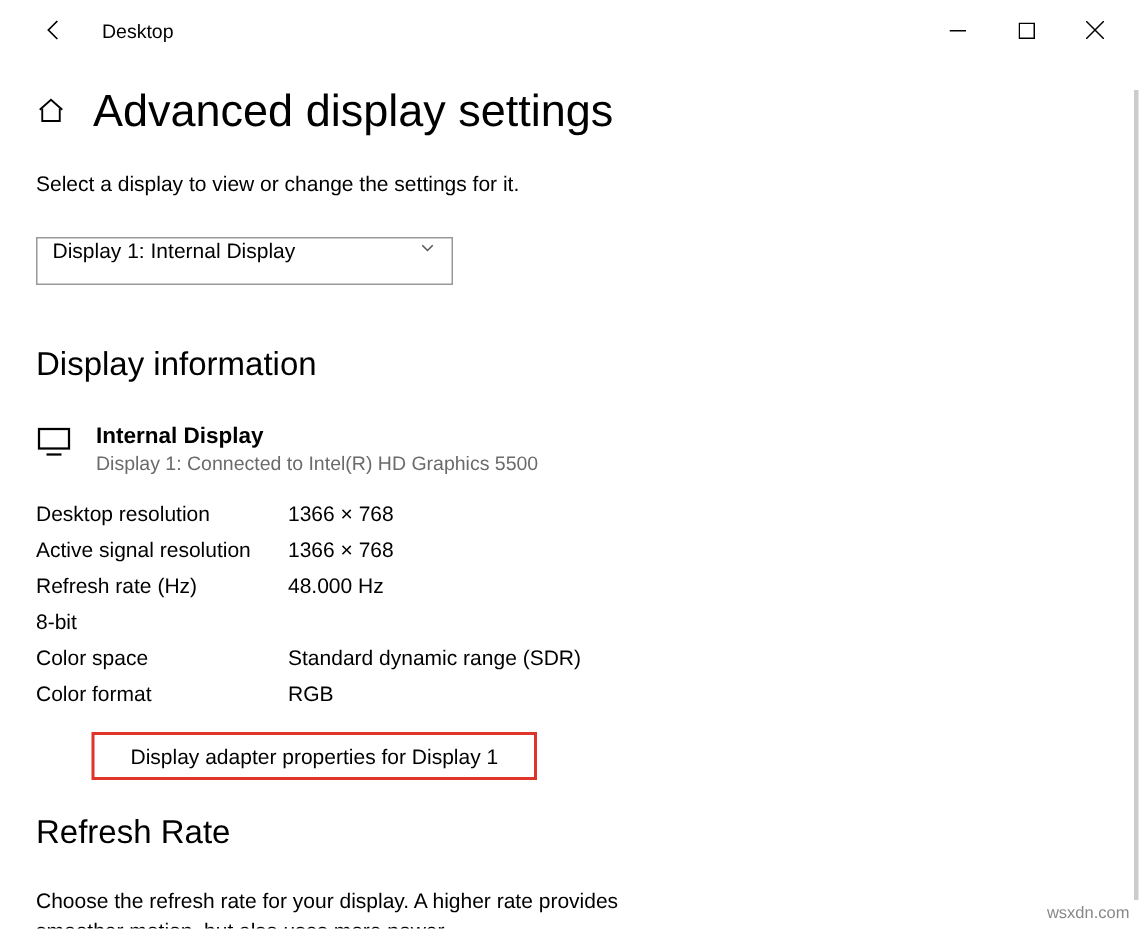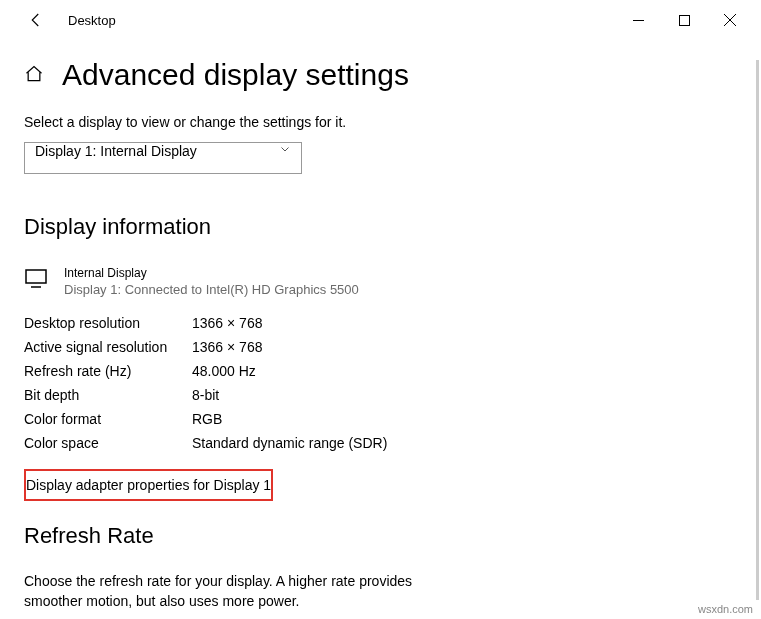--- a/index.html
+++ b/index.html
@@ -50,21 +50,21 @@
     }
     .header h1 {
       font-size: 30px;
       font-weight: 400;
     }
     .content {
       padding: 22px 24px 0 24px;
     }
     .instr {
       font-size: 14px;
-      margin-bottom: 12px;
+      margin-bottom: 28px;
     }
     .selector {
       width: 278px;
       height: 32px;
       border: 1px solid #999;
       display: flex;
       align-items: flex-start;
       justify-content: space-between;
       padding: 0 10px;
       cursor: pointer;
@@ -77,41 +77,43 @@
     }
     .disp-block {
       display: flex;
       margin-top: 26px;
     }
     .disp-block .mon-icon {
       width: 28px;
       margin-right: 12px;
     }
     .disp-block .disp-name {
-      font-size: 12px;
+      font-size: 15px;
+      font-weight: bold;
     }
     .disp-block .disp-sub {
       font-size: 13px;
       color: #6b6b6b;
       margin-top: 2px;
     }
     .props {
       margin-top: 18px;
     }
     .props .row {
       display: flex;
       margin-bottom: 8px;
       font-size: 14px;
     }
     .props .row .plabel { width: 168px; }
     .link-highlight {
       margin-top: 10px;
       border: 2.5px solid #e0342b;
       display: inline-block;
-      padding: 6px 0;
+      padding: 6px 24px;
+      margin-left: 37px;
     }
     .link-highlight span {
       color: #000;
       font-size: 14px;
       cursor: pointer;
     }
     .refresh-desc {
       font-size: 14px;
       margin-top: 22px;
       max-width: 430px;
@@ -204,30 +206,29 @@
       </div>
     <div class="row">
         <div class="plabel">Active signal resolution</div>
         <div>1366 × 768</div>
       </div>
     <div class="row">
         <div class="plabel">Refresh rate (Hz)</div>
         <div>48.000 Hz</div>
       </div>
     <div class="row">
-        <div class="plabel">Bit depth</div>
         <div>8-bit</div>
+      </div>
+    <div class="row">
+        <div class="plabel">Color space</div>
+        <div>Standard dynamic range (SDR)</div>
       </div>
     <div class="row">
         <div class="plabel">Color format</div>
         <div>RGB</div>
-      </div>
-    <div class="row">
-        <div class="plabel">Color space</div>
-        <div>Standard dynamic range (SDR)</div>
       </div>
   </div>
 
   <div class="link-highlight">
     <span>Display adapter properties for Display 1</span>
   </div>
 
   <h2 class="section-title" style="margin-top:22px">Refresh Rate</h2>
   <div class="refresh-desc">Choose the refresh rate for your display. A higher rate provides smoother motion, but also uses more power.</div>
   

